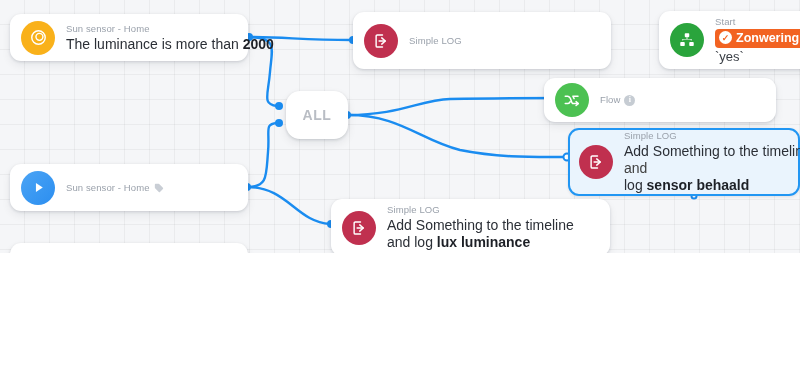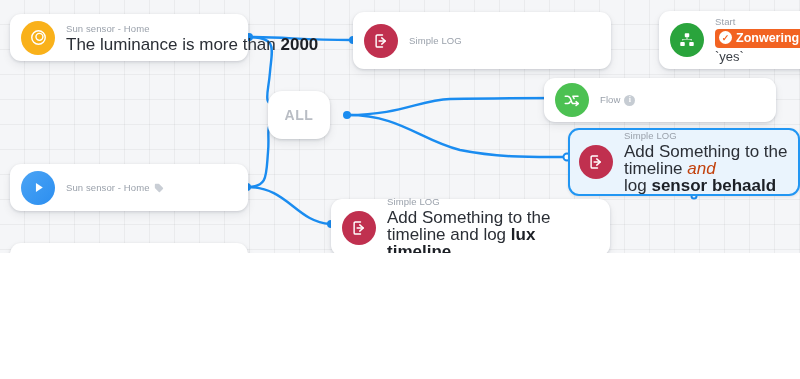--- a/index.html
+++ b/index.html
@@ -47,25 +47,25 @@
     display:flex; align-items:center; justify-content:center;
     color:#fff;
   }
   .ico svg { display:block; }
   .body { display:flex; flex-direction:column; gap:1px; min-width:0; }
   .kicker {
     font-size: 9.5px; color:#9aa1ab; letter-spacing:.1px; line-height:12px;
     display:flex; align-items:center; gap:4px; white-space:nowrap;
   }
   .title {
-    font-size: 17px; color:#2b2f36; line-height:17px;
+    font-size: 14px; color:#2b2f36; line-height:17px;
     white-space: nowrap;
   }
   .title b { font-weight: 700; color:#1d2026; }
-  .title .dim { color:#c2410c;font-style:italic; }
+  .title .dim { color:#404040; }
   .title.wrap { white-space: normal; width: 200px; }
 
   
   #allnode {
     position:absolute;
     width: 62px; height: 48px;
     background:#fff; border-radius: 14px;
     box-shadow: 0 1px 3px rgba(16,24,40,.16), 0 4px 10px rgba(16,24,40,.08);
     display:flex; align-items:center; justify-content:center;
     font-size: 14px; font-weight: 700; color:#b9bdc4; letter-spacing:.6px;
@@ -126,21 +126,21 @@
     <div class="port" style="left:353px;top:40px;"></div>
     <div class="port" style="left:279px;top:106px;"></div>
     <div class="port" style="left:279px;top:123px;"></div>
     <div class="port" style="left:347px;top:115px;"></div>
     <div class="port" style="left:568px;top:98px;"></div>
     <div class="port ring" style="left:567px;top:157px;"></div>
     <div class="port" style="left:247px;top:187px;"></div>
     <div class="port" style="left:331px;top:224px;"></div>
     <div class="port" style="left:694px;top:196px;width:7px;height:7px;background:#fff;border:2px solid #1a8cf0;"></div>
 
-    <div id="allnode" style="left:268px;top:91px;">
+    <div id="allnode" style="left:286px;top:91px;">
       <span>ALL</span>
     </div>
 
     <div class="card" style="left:10px;top:14px;width:238px;height:47px;">
       <span class="ico" style="background:#f9b11a;">
         <svg width="19" height="19" viewBox="0 0 24 24" fill="none" stroke="#fff" stroke-width="1.8">
           <circle cx="12" cy="12" r="8.5"></circle>
           <circle cx="13.2" cy="11.2" r="4.4"></circle>
         </svg>
       </span>
@@ -252,19 +252,19 @@
           <path d="M14 4H7a1.5 1.5 0 0 0-1.5 1.5v13A1.5 1.5 0 0 0 7 20h7"></path>
           <path d="M17.5 12H9.5"></path>
             <path d="M13 7.8 17.7 12 13 16.2"></path>
         </svg>
       </span>
       <span class="body">
         <span class="kicker">
             <span>Simple LOG</span>
           </span>
         <span class="title wrap">
-          <span>Add Something to the timeline and log </span><b>lux timeline</b>
+          <span>Add Something to the timeline and log </span><b>lux luminance</b>
         </span>
       </span>
     </div>
 
   </div>
 </div>
 
 </body></html>

